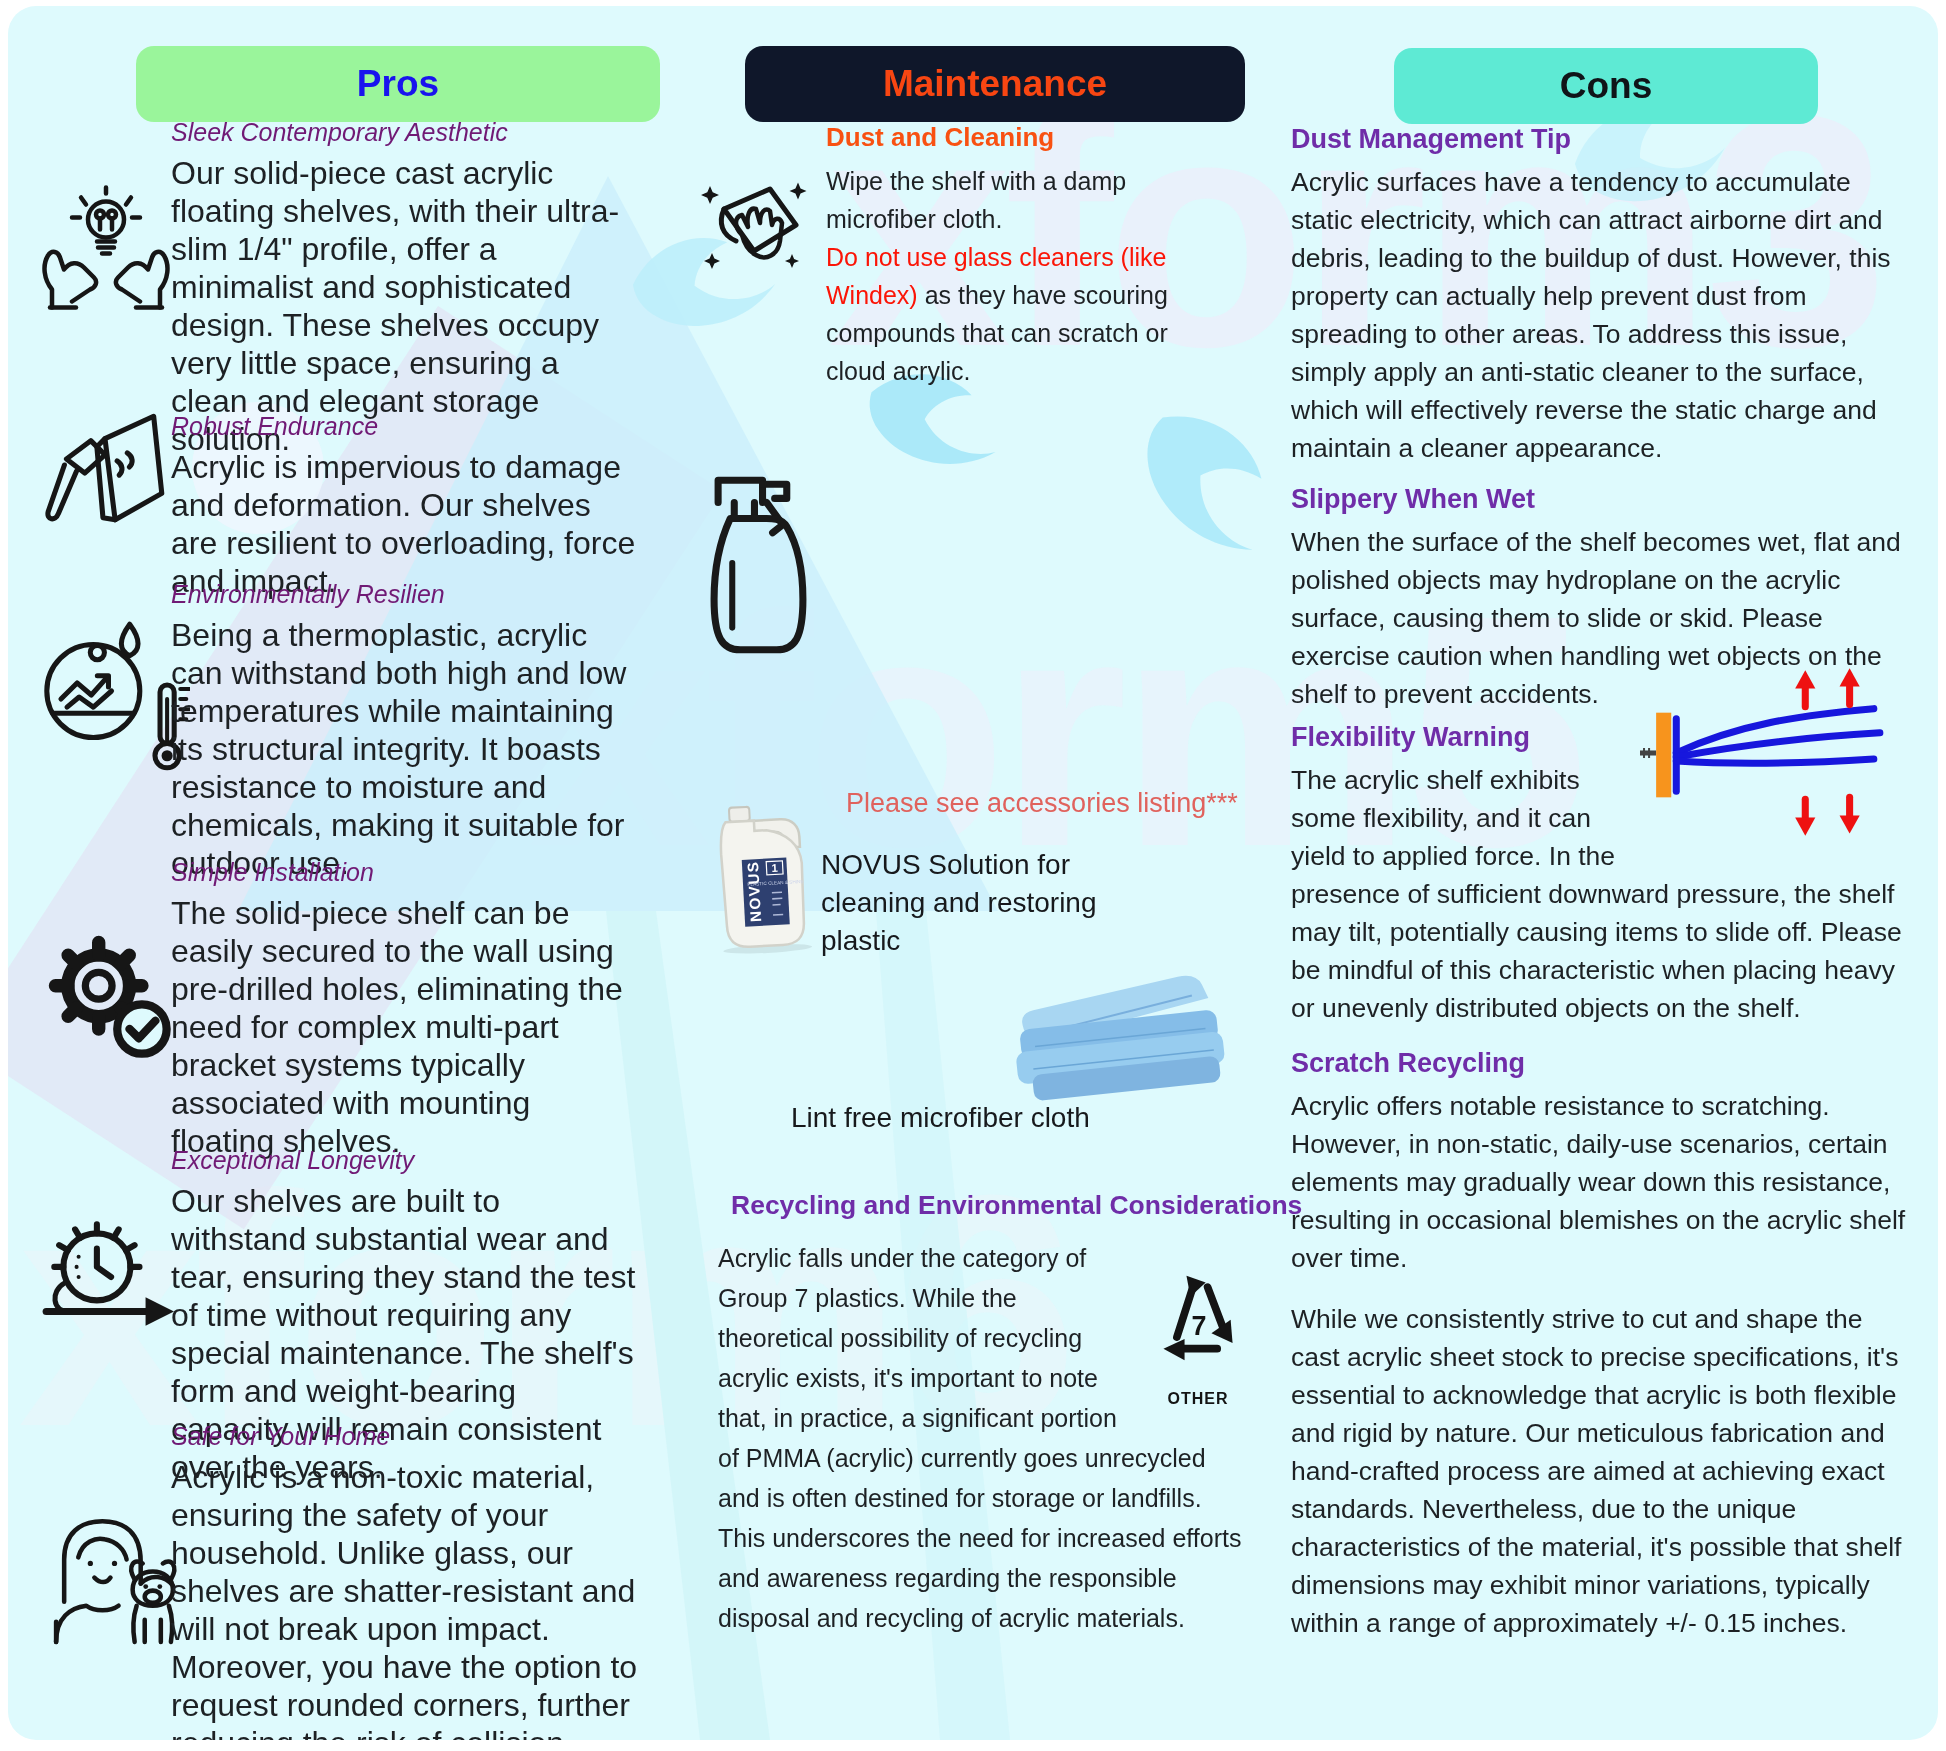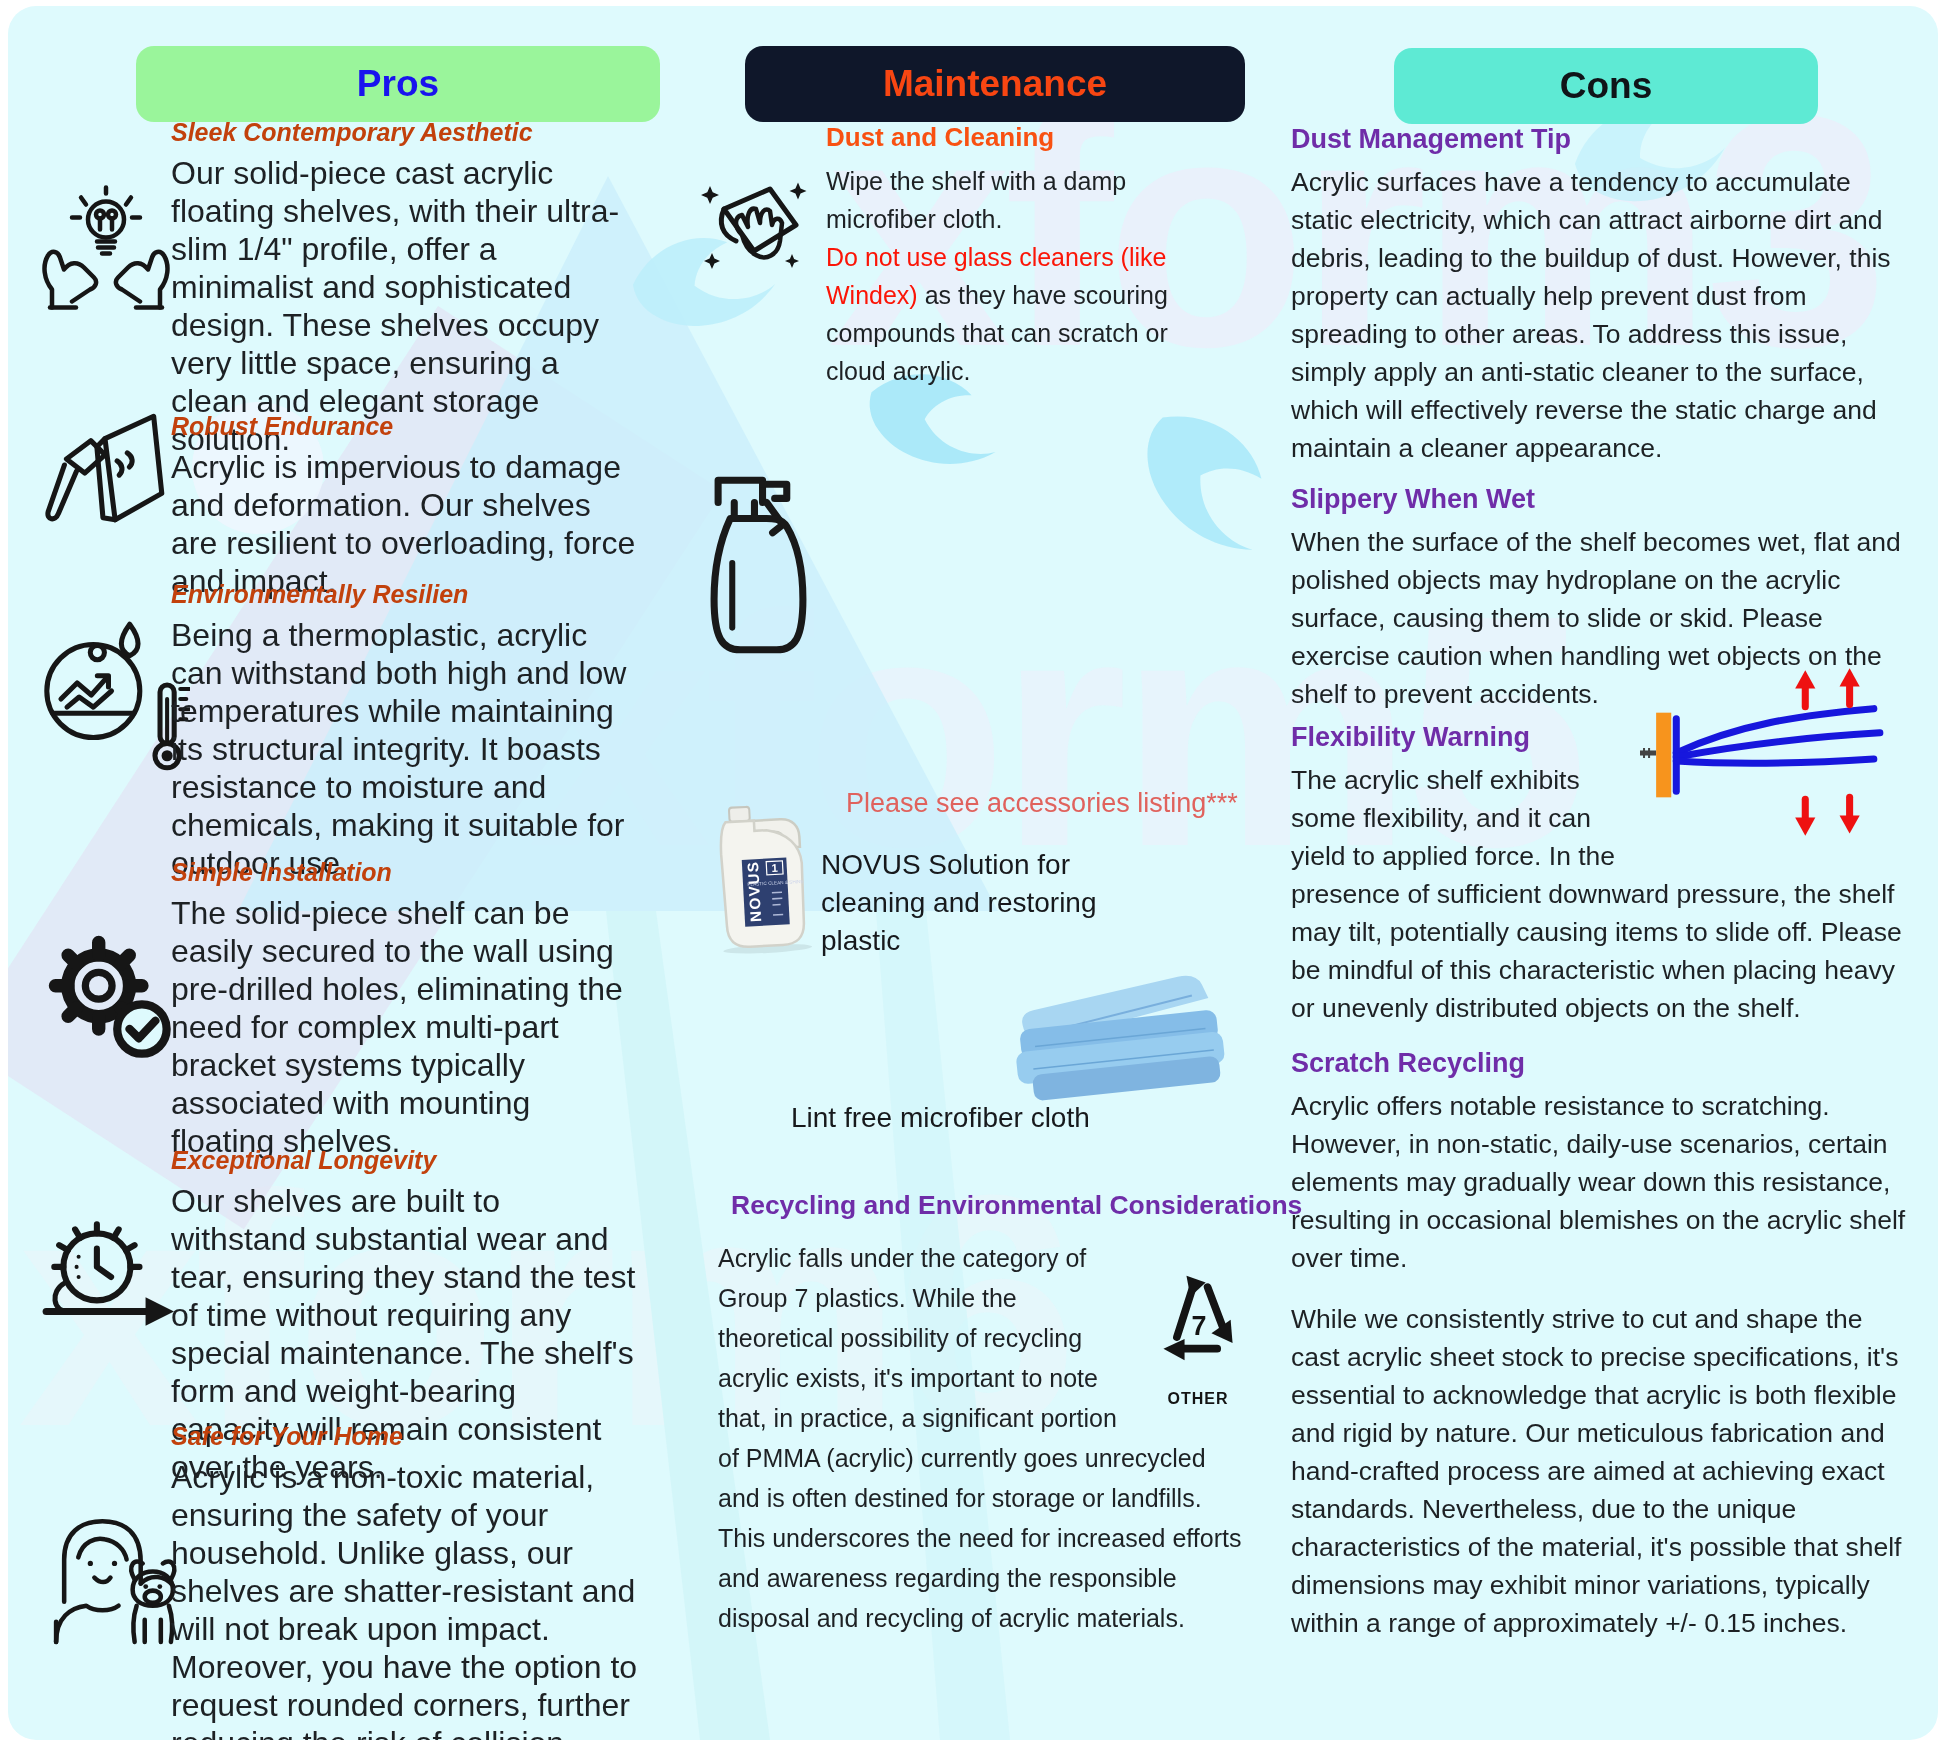--- a/index.html
+++ b/index.html
@@ -14,21 +14,21 @@
   .wm6{left:10px;top:1140px;color:rgba(230,246,251,0.9);}
 
   
   .pill{position:absolute;z-index:2;height:76px;border-radius:18px;display:flex;align-items:center;justify-content:center;font-weight:bold;font-size:37px;}
   .pill-pros{left:128px;top:40px;width:524px;background:#9af59b;color:#1913ee;}
   .pill-maint{left:737px;top:40px;width:500px;background:#0f172a;color:#f84612;}
   .pill-cons{left:1386px;top:42px;width:424px;background:#5eead4;color:#101418;}
 
   
   .sec{position:absolute;z-index:2;}
-  .h-pros{margin:0 0 7px 0;font-size:25px;font-weight:bold;font-style:italic;color:#c2410c;}
+  .h-pros{margin:0 0 7px 0;font-size:25px;font-weight:normal;font-style:italic;color:#701a75;}
   .h-maint{margin:0 0 9px 0;font-size:26px;font-weight:bold;color:#f85112;}
   .h-cons{margin:0 0 8px 0;font-size:27px;font-weight:bold;color:#6f2da8;}
   .body{margin:0;color:#1d2124;}
   .body-l{font-size:32px;line-height:38px;}
   .body-m{font-size:25px;line-height:38px;}
   .body-c{font-size:26.5px;line-height:38px;}
   .red{color:#fb1507;}
   .salmon{position:absolute;z-index:2;font-size:27px;color:#e0625d;}
   .caption{position:absolute;z-index:2;font-size:27px;color:#17191c;}
 

